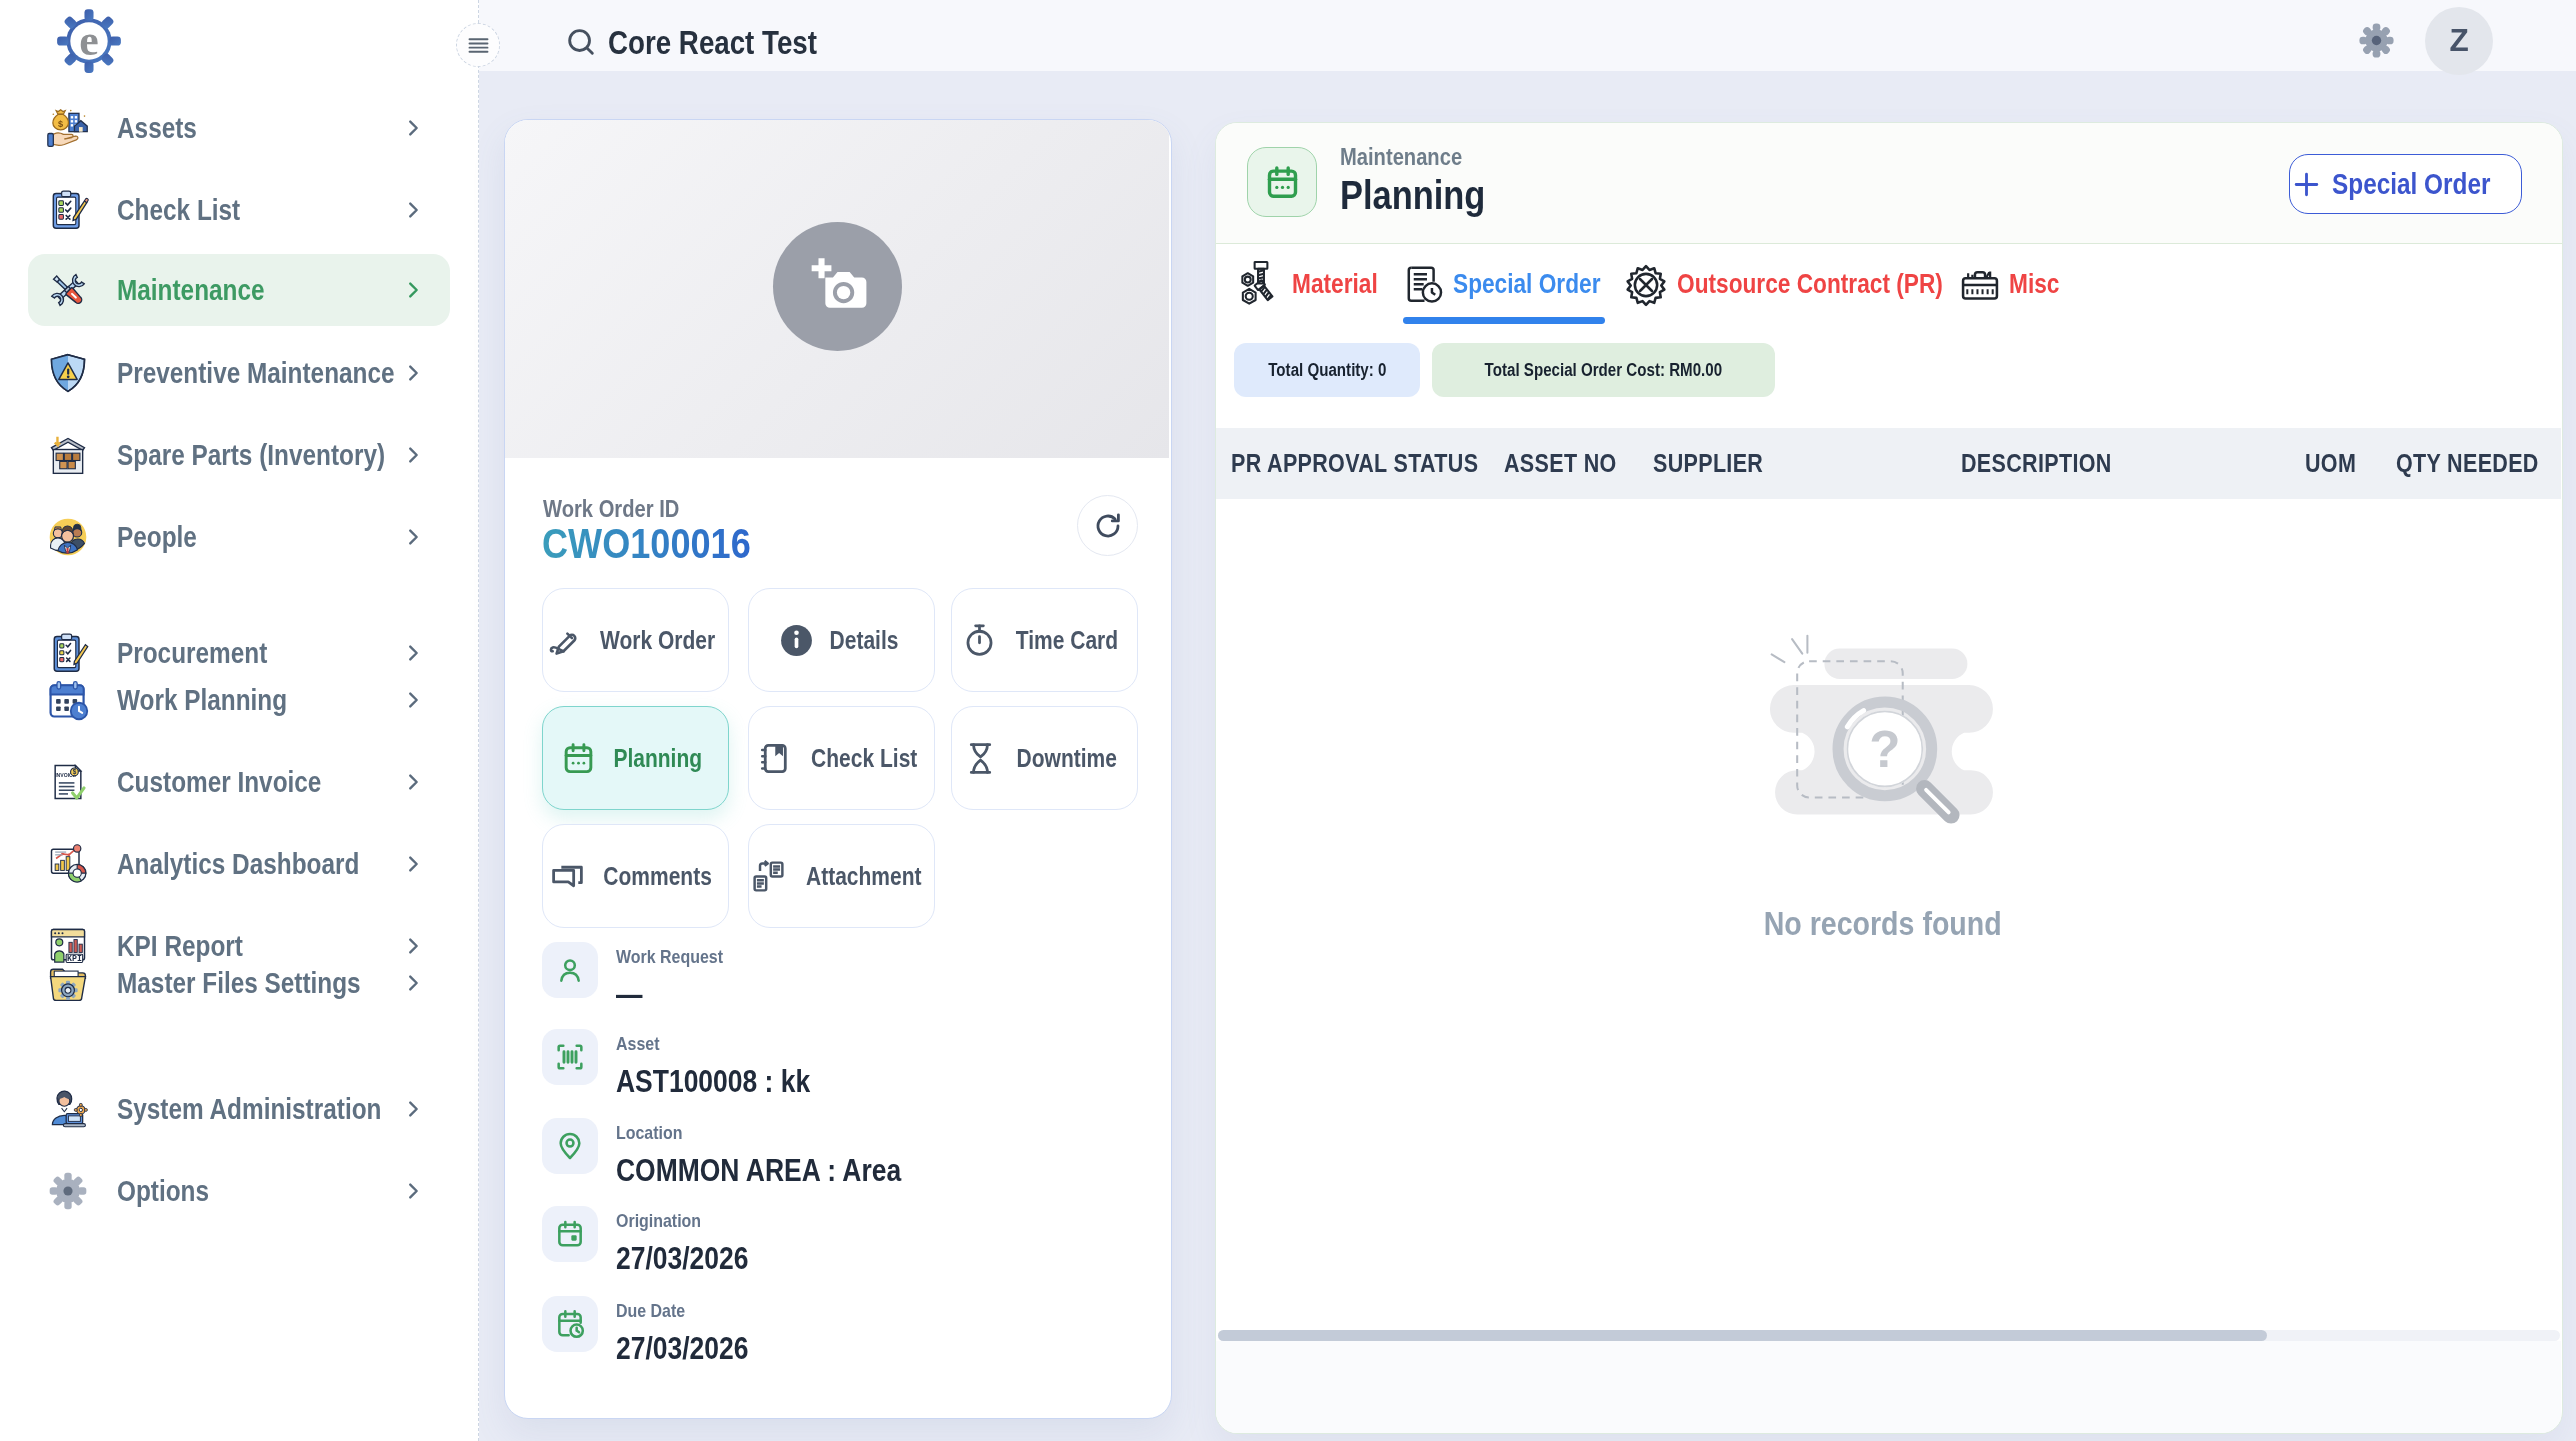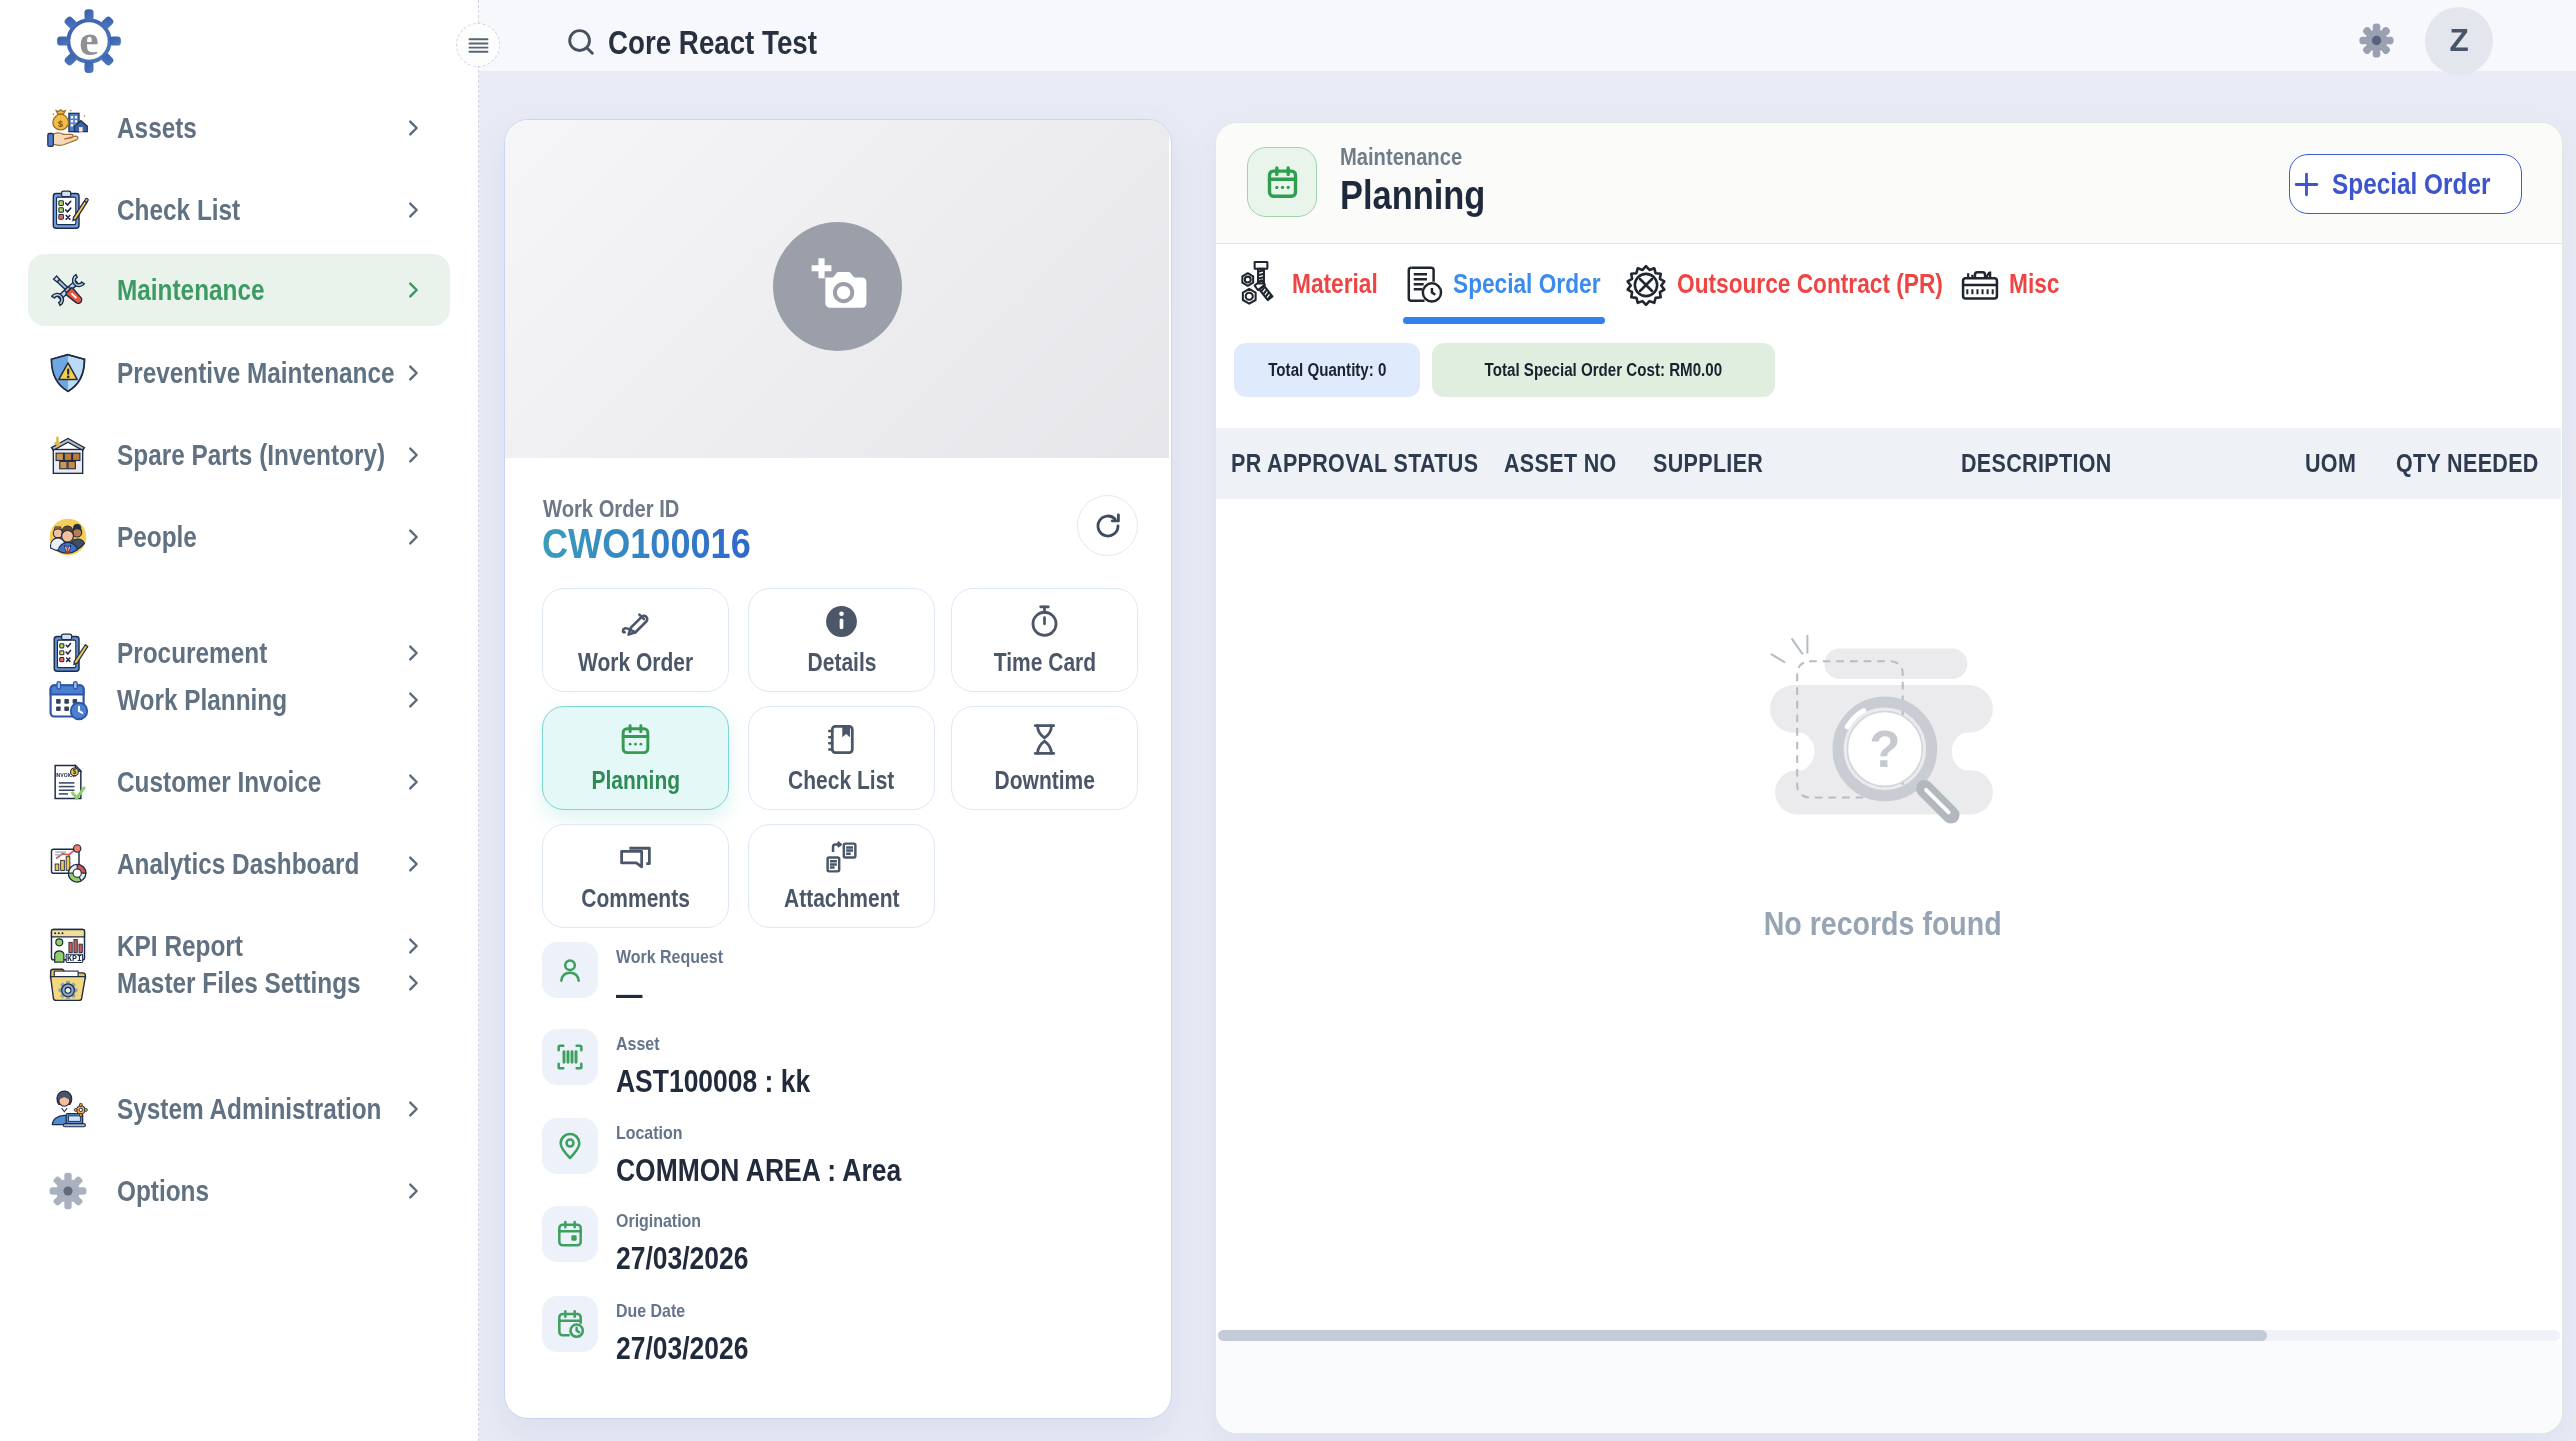--- a/index.html
+++ b/index.html
@@ -17,21 +17,21 @@
   .menuitem.sel .mtxt { color:#3d9a63; }
   
   #leftcard { position:absolute; left:504px; top:119px; width:668px; height:1300px; background:#fff;
     border:1.7px solid #c9d6f3; border-radius:24px; box-shadow:0 15.3px 34px rgba(96,115,170,.10); overflow:hidden; }
   #photo { position:absolute; left:0; top:0; width:664px; height:338px; background:linear-gradient(135deg,#f6f6f8 0%,#ededf0 55%,#e6e6ea 100%); }
   #camcircle { position:absolute; left:268px; top:102px; width:129px; height:129px; border-radius:50%; background:#9b9fa9; display:flex; align-items:center; justify-content:center; }
   .wolabel { position:absolute; left:38px; top:375px; font-size:24px; font-weight:600; color:#6e7887; }
   .woid { position:absolute; left:37px; top:399px; font-size:43px; font-weight:800; }
   .refresh { position:absolute; left:572px; top:375px; width:61px; height:61px; border-radius:50%; border:1.7px solid #e4e8f1; background:#fff; display:flex; align-items:center; justify-content:center; }
   .btn { position:absolute; width:187px; height:104px; border:1.7px solid #dfe7f8; border-radius:22px; background:#fff;
-    display:flex; flex-direction:column; align-items:center; justify-content:center; gap:7.7px; color:#4b5768; font-size:25px; font-weight:600; }
+    display:flex; flex-direction:row; align-items:center; justify-content:center; gap:7.7px; color:#4b5768; font-size:25px; font-weight:600; }
   .btn.sel { background:#e4f8f8; border-color:#7ed5cd; color:#2f8a55; box-shadow:0 8.5px 19px rgba(90,200,190,.20); }
   .inforow { position:absolute; left:37px; display:flex; }
   .iconsq { width:56px; height:56px; border-radius:15.3px; background:#edf1fa; display:flex; align-items:center; justify-content:center; flex:0 0 auto; }
   .infotxt { margin-left:18px; padding-top:4.3px; }
   .ilabel { font-size:19px; font-weight:600; color:#64748b; }
   .ivalue { font-size:31.5px; font-weight:700; color:#212b3b; margin-top:7.7px; }
   
   #rightcard { position:absolute; left:1215px; top:122px; width:1348px; height:1312px; background:#fff;
     border:1.7px solid #ddebdf; border-radius:22px; box-shadow:0 15.3px 34px rgba(96,115,170,.08); overflow:hidden; }
   #rheader { position:absolute; left:0; top:0; right:0; height:121px; background:#fbfcfa; border-bottom:1.7px solid #dcead9; }

